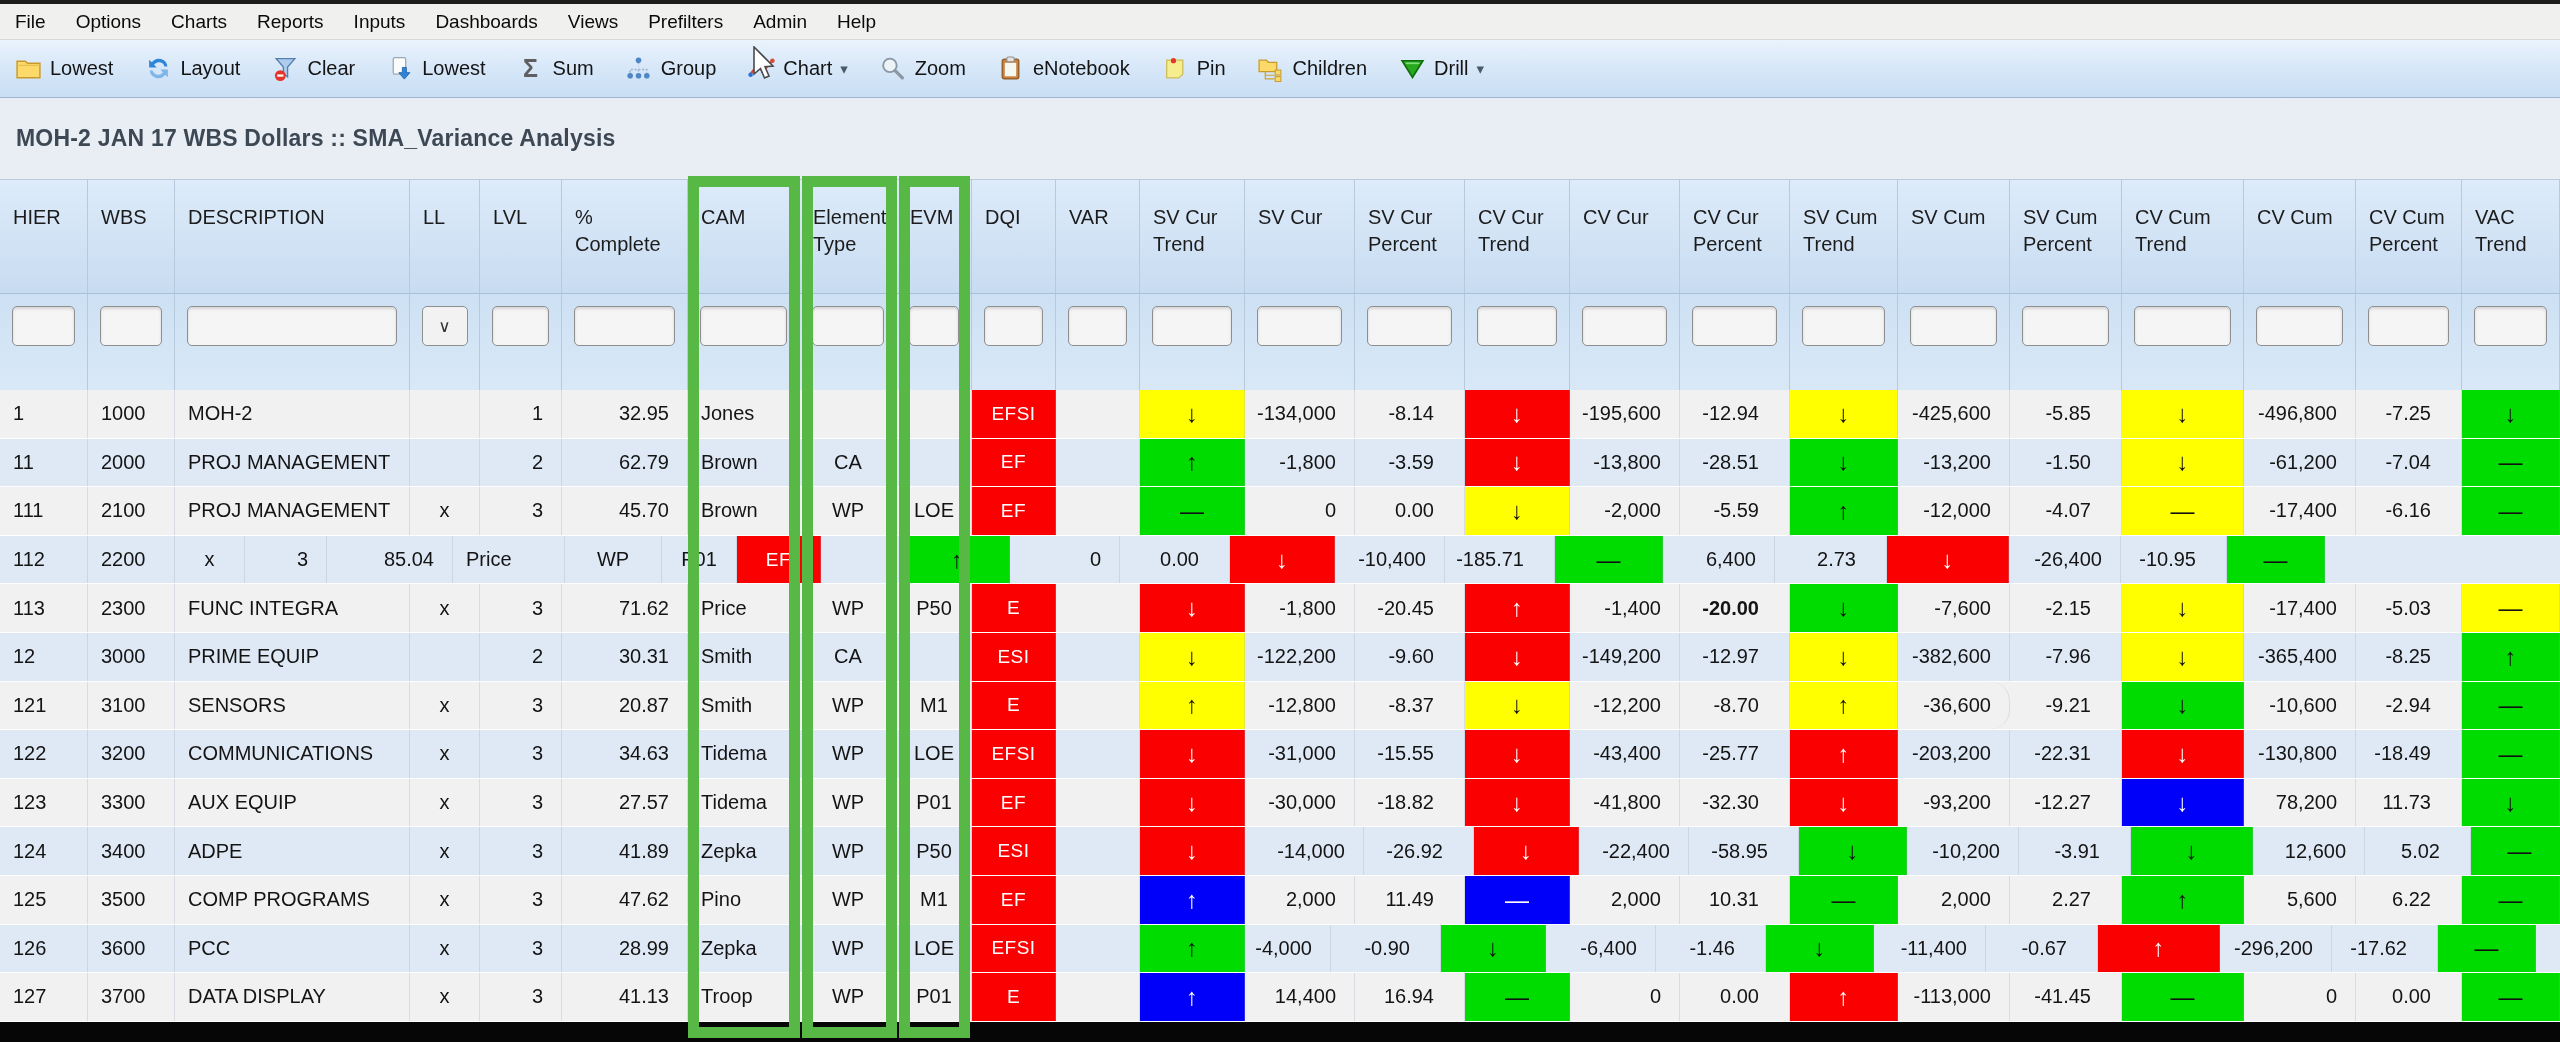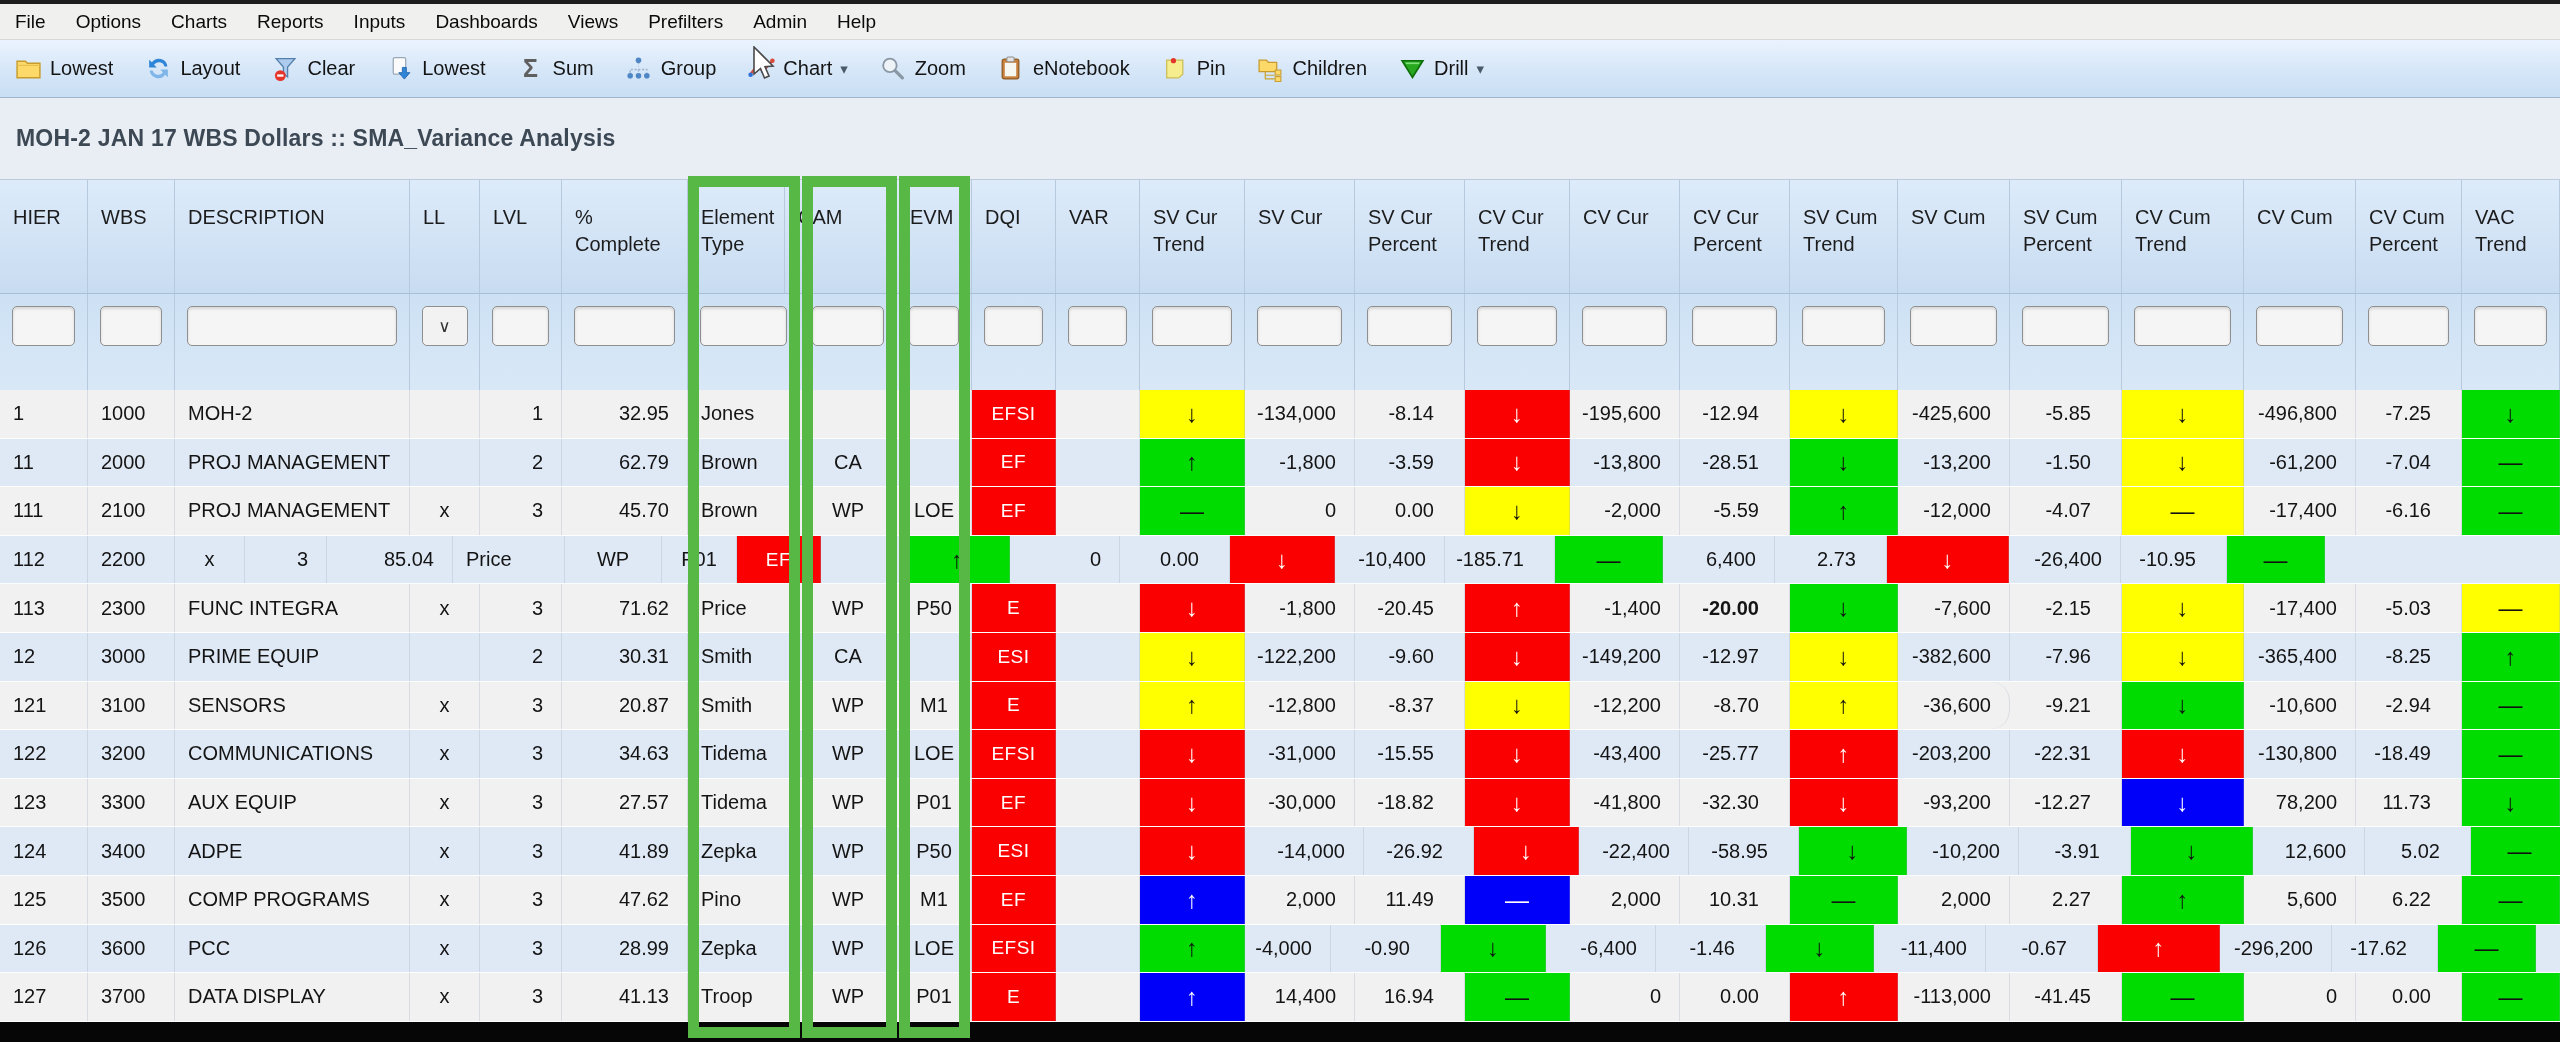--- a/index.html
+++ b/index.html
@@ -200,23 +200,23 @@
 
 <div class="grid">
   <div class="ghead" id="ghead">
       <div class="hcell" style="width: 88px;">HIER</div>
       <div class="hcell" style="width: 87px;">WBS</div>
       <div class="hcell" style="width: 235px;">DESCRIPTION</div>
       <div class="hcell" style="width: 70px;">LL</div>
       <div class="hcell" style="width: 82px;">LVL</div>
       <div class="hcell" style="width: 126px;">%
 Complete</div>
+      <div class="hcell" style="width: 112px;">CAM</div>
       <div class="hcell" style="width: 97px;">Element
 Type</div>
-      <div class="hcell" style="width: 112px;">CAM</div>
       <div class="hcell" style="width: 75px;">EVM</div>
       <div class="hcell" style="width: 84px;">DQI</div>
       <div class="hcell" style="width: 84px;">VAR</div>
       <div class="hcell" style="width: 105px;">SV Cur
 Trend</div>
       <div class="hcell" style="width: 110px;">SV Cur</div>
       <div class="hcell" style="width: 110px;">SV Cur
 Percent</div>
       <div class="hcell" style="width: 105px;">CV Cur
 Trend</div>

